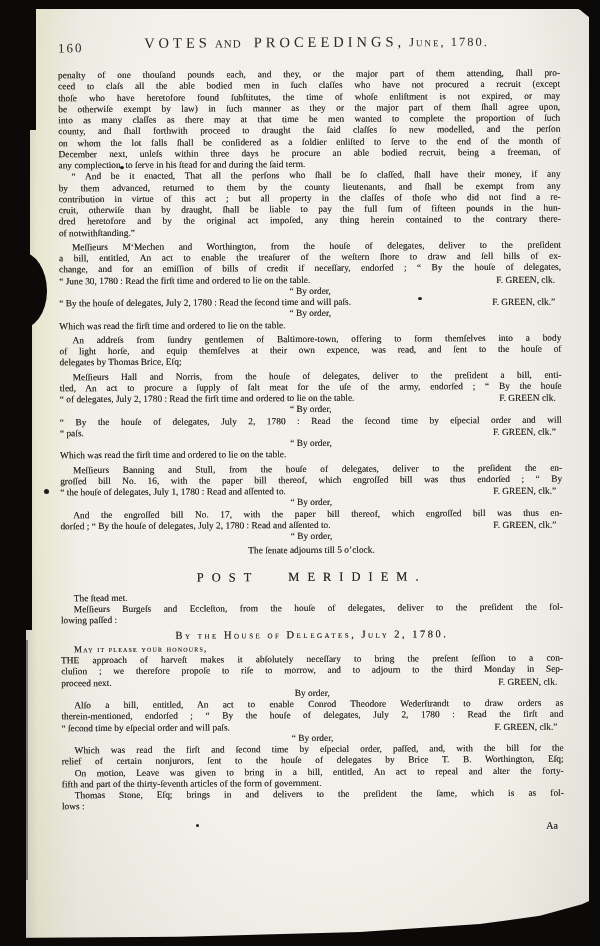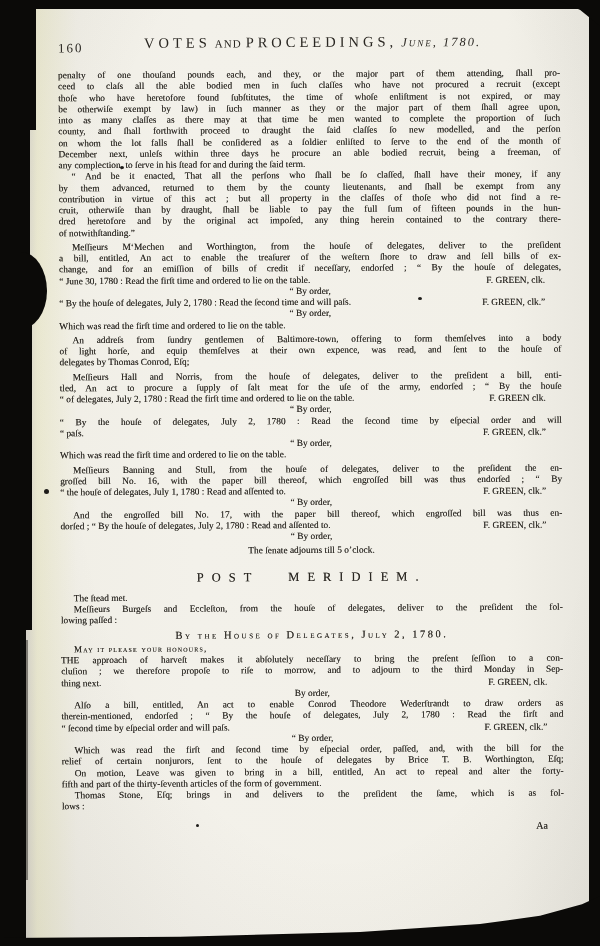--- a/index.html
+++ b/index.html
@@ -16,40 +16,40 @@
   }
   .vignette{position:absolute;inset:0;pointer-events:none;
     background:radial-gradient(ellipse at 55% 40%, rgba(255,255,255,0) 60%, rgba(60,55,45,0.08) 100%);}
   
   .art{position:absolute;background:#0b0a08;}
   .gray{background:#7d7a72;}
   
   .hdr{position:absolute;top:33px;left:0;width:600px;color:#2a2722;transform:rotate(-0.35deg);}
   .pagenum{position:absolute;left:58px;top:6px;font-size:13px;letter-spacing:2px;}
   .title{position:absolute;left:95px;right:70px;top:0;text-align:center;white-space:nowrap;}
-  .t-main{font-size:14.5px;letter-spacing:4px;}
+  .t-main{font-size:14.5px;letter-spacing:4px;margin-left:8px;}
   .t-and{font-size:15px;font-variant:small-caps;letter-spacing:1px;}
-  .t-date{font-size:12.5px;font-variant:small-caps;letter-spacing:2px;font-style:italic;}
+  .t-date{font-size:12.5px;font-variant:small-caps;letter-spacing:2px;}
   
   #text-block{
     position:absolute;left:60px;top:69px;width:502px;
     color:#2a2722;font-size:9.4px;line-height:11.25px;
     transform:rotate(-0.3deg);
     text-shadow:0 0 0.5px rgba(42,39,34,0.65);
   }
   .ln{position:relative;min-height:11.25px;}
   .a-j{text-align:justify;text-align-last:justify;}
   .a-l{text-align:left;}
   .a-c{text-align:center;}
   .a-r{text-align:right;}
   .ind{text-indent:13px;}
   .g1{margin-top:3px;}
   .g2{margin-top:8px;}
   .g3{margin-top:15px;}
-  .rt{position:absolute;right:16px;top:1px;white-space:nowrap;}
+  .rt{position:absolute;right:6px;top:1px;white-space:nowrap;}
   .heading{font-size:12.5px;letter-spacing:8px;word-spacing:18px;margin-bottom:9px;}
   .byline{font-variant:small-caps;font-size:10.5px;letter-spacing:2.5px;}
   .salute{font-variant:small-caps;letter-spacing:1.2px;font-size:9px;}
   .sig{font-size:10px;}
   .speck{position:absolute;background:#1e1c19;border-radius:50%;}
 </style>
 </head>
 <body>
 
 <div class="paper">
@@ -85,21 +85,21 @@
     <div class="ln a-j ind g1"><span>Meſſieurs M‘Mechen and Worthington, from the houſe of delegates, deliver to the preſident</span></div>
     <div class="ln a-j"><span>a bill, entitled, An act to enable the treaſurer of the weſtern ſhore to draw and ſell bills of ex-</span></div>
     <div class="ln a-j"><span>change, and for an emiſſion of bills of credit if neceſſary, endorſed ; “ By the houſe of delegates,</span></div>
     <div class="ln a-l"><span>“ June 30, 1780 : Read the firſt time and ordered to lie on the table.</span><span class="rt">F. GREEN, clk.</span></div>
     <div class="ln a-c"><span>“ By order,</span></div>
     <div class="ln a-l"><span>“ By the houſe of delegates, July 2, 1780 : Read the ſecond time and will paſs.</span><span class="rt">F. GREEN, clk.”</span></div>
     <div class="ln a-c"><span>“ By order,</span></div>
     <div class="ln a-l"><span>Which was read the firſt time and ordered to lie on the table.</span></div>
     <div class="ln a-j ind g1"><span>An addreſs from ſundry gentlemen of Baltimore-town, offering to form themſelves into a body</span></div>
     <div class="ln a-j"><span>of light horſe, and equip themſelves at their own expence, was read, and ſent to the houſe of</span></div>
-    <div class="ln a-l"><span>delegates by Thomas Conrod, Eſq;</span></div>
+    <div class="ln a-l"><span>delegates by Thomas Brice, Eſq;</span></div>
     <div class="ln a-j ind g1"><span>Meſſieurs Hall and Norris, from the houſe of delegates, deliver to the preſident a bill, enti-</span></div>
     <div class="ln a-j"><span>tled, An act to procure a ſupply of ſalt meat for the uſe of the army, endorſed ; “ By the houſe</span></div>
     <div class="ln a-l"><span>“ of delegates, July 2, 1780 : Read the firſt time and ordered to lie on the table.</span><span class="rt">F. GREEN clk.</span></div>
     <div class="ln a-c"><span>“ By order,</span></div>
     <div class="ln a-j"><span>“ By the houſe of delegates, July 2, 1780 : Read the ſecond time by eſpecial order and will</span></div>
     <div class="ln a-l"><span>“ paſs.</span><span class="rt">F. GREEN, clk.”</span></div>
     <div class="ln a-c"><span>“ By order,</span></div>
     <div class="ln a-l"><span>Which was read the firſt time and ordered to lie on the table.</span></div>
     <div class="ln a-j ind g1"><span>Meſſieurs Banning and Stull, from the houſe of delegates, deliver to the preſident the en-</span></div>
     <div class="ln a-j"><span>groſſed bill No. 16, with the paper bill thereof, which engroſſed bill was thus endorſed ; “ By</span></div>
@@ -110,21 +110,21 @@
     <div class="ln a-c"><span>“ By order,</span></div>
     <div class="ln a-c g1"><span>The ſenate adjourns till 5 o’clock.</span></div>
     <div class="ln a-c g3 heading"><span>POST MERIDIEM.</span></div>
     <div class="ln a-l ind"><span>The ſtead met.</span></div>
     <div class="ln a-j ind"><span>Meſſieurs Burgeſs and Eccleſton, from the houſe of delegates, deliver to the preſident the fol-</span></div>
     <div class="ln a-l"><span>lowing paſſed :</span></div>
     <div class="ln a-c g1 byline"><span>By the House of Delegates, July 2, 1780.</span></div>
     <div class="ln a-l ind g1 salute"><span>May it please your honours,</span></div>
     <div class="ln a-j"><span>THE approach of harveſt makes it abſolutely neceſſary to bring the preſent ſeſſion to a con-</span></div>
     <div class="ln a-j"><span>cluſion ; we therefore propoſe to riſe to morrow, and to adjourn to the third Monday in Sep-</span></div>
-    <div class="ln a-l"><span>thing next.</span><span class="rt">F. GREEN, clk.</span></div>
+    <div class="ln a-l"><span>proceed next.</span><span class="rt">F. GREEN, clk.</span></div>
     <div class="ln a-c"><span>By order,</span></div>
     <div class="ln a-j ind"><span>Alſo a bill, entitled, An act to enable Conrod Theodore Wederſtrandt to draw orders as</span></div>
     <div class="ln a-j"><span>therein-mentioned, endorſed ; “ By the houſe of delegates, July 2, 1780 : Read the firſt and</span></div>
     <div class="ln a-l"><span>“ ſecond time by eſpecial order and will paſs.</span><span class="rt">F. GREEN, clk.”</span></div>
     <div class="ln a-c"><span>“ By order,</span></div>
     <div class="ln a-j ind"><span>Which was read the firſt and ſecond time by eſpecial order, paſſed, and, with the bill for the</span></div>
     <div class="ln a-j"><span>relief of certain nonjurors, ſent to the houſe of delegates by Brice T. B. Worthington, Eſq;</span></div>
     <div class="ln a-j ind"><span>On motion, Leave was given to bring in a bill, entitled, An act to repeal and alter the forty-</span></div>
     <div class="ln a-l"><span>fifth and part of the thirty-ſeventh articles of the form of government.</span></div>
     <div class="ln a-j ind"><span>Thomas Stone, Eſq; brings in and delivers to the preſident the ſame, which is as fol-</span></div>

